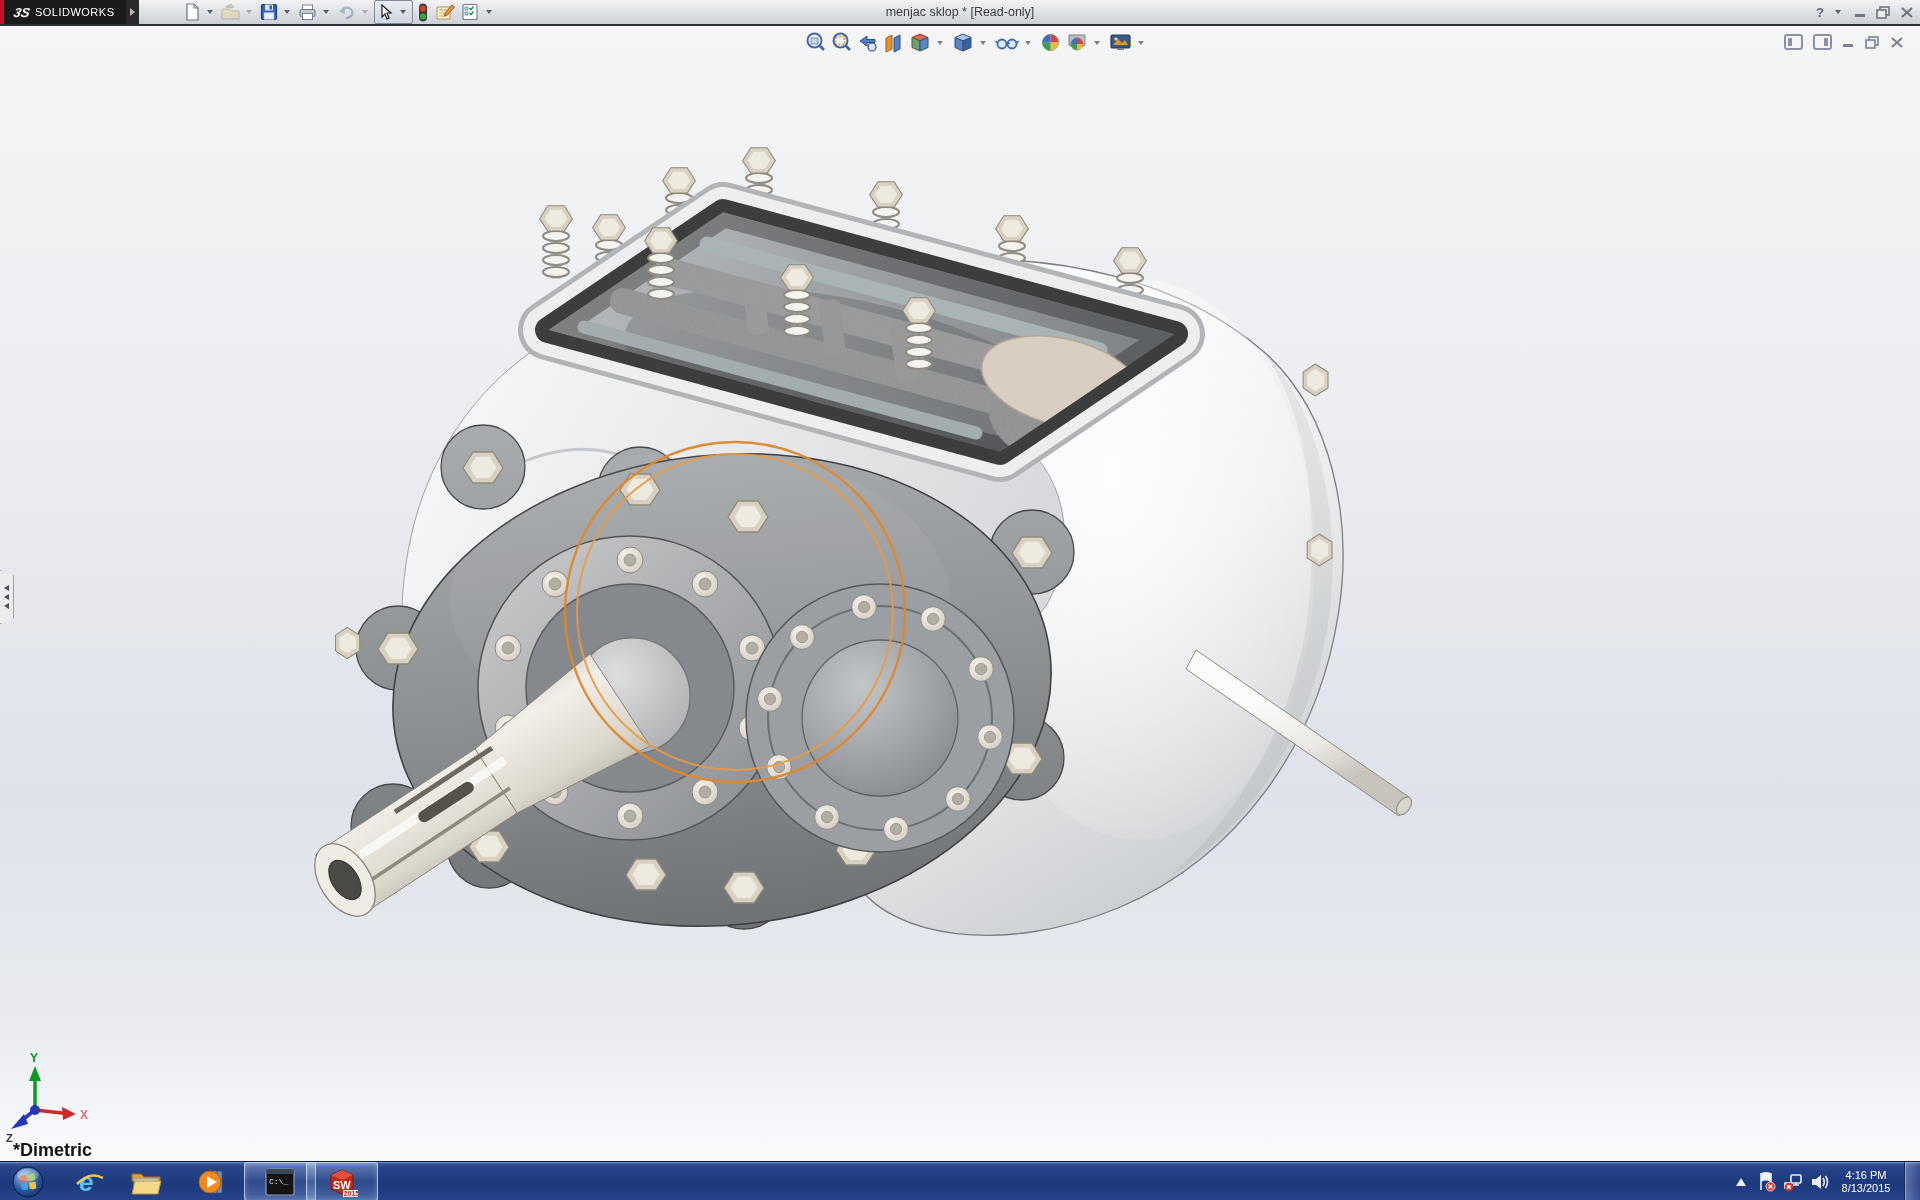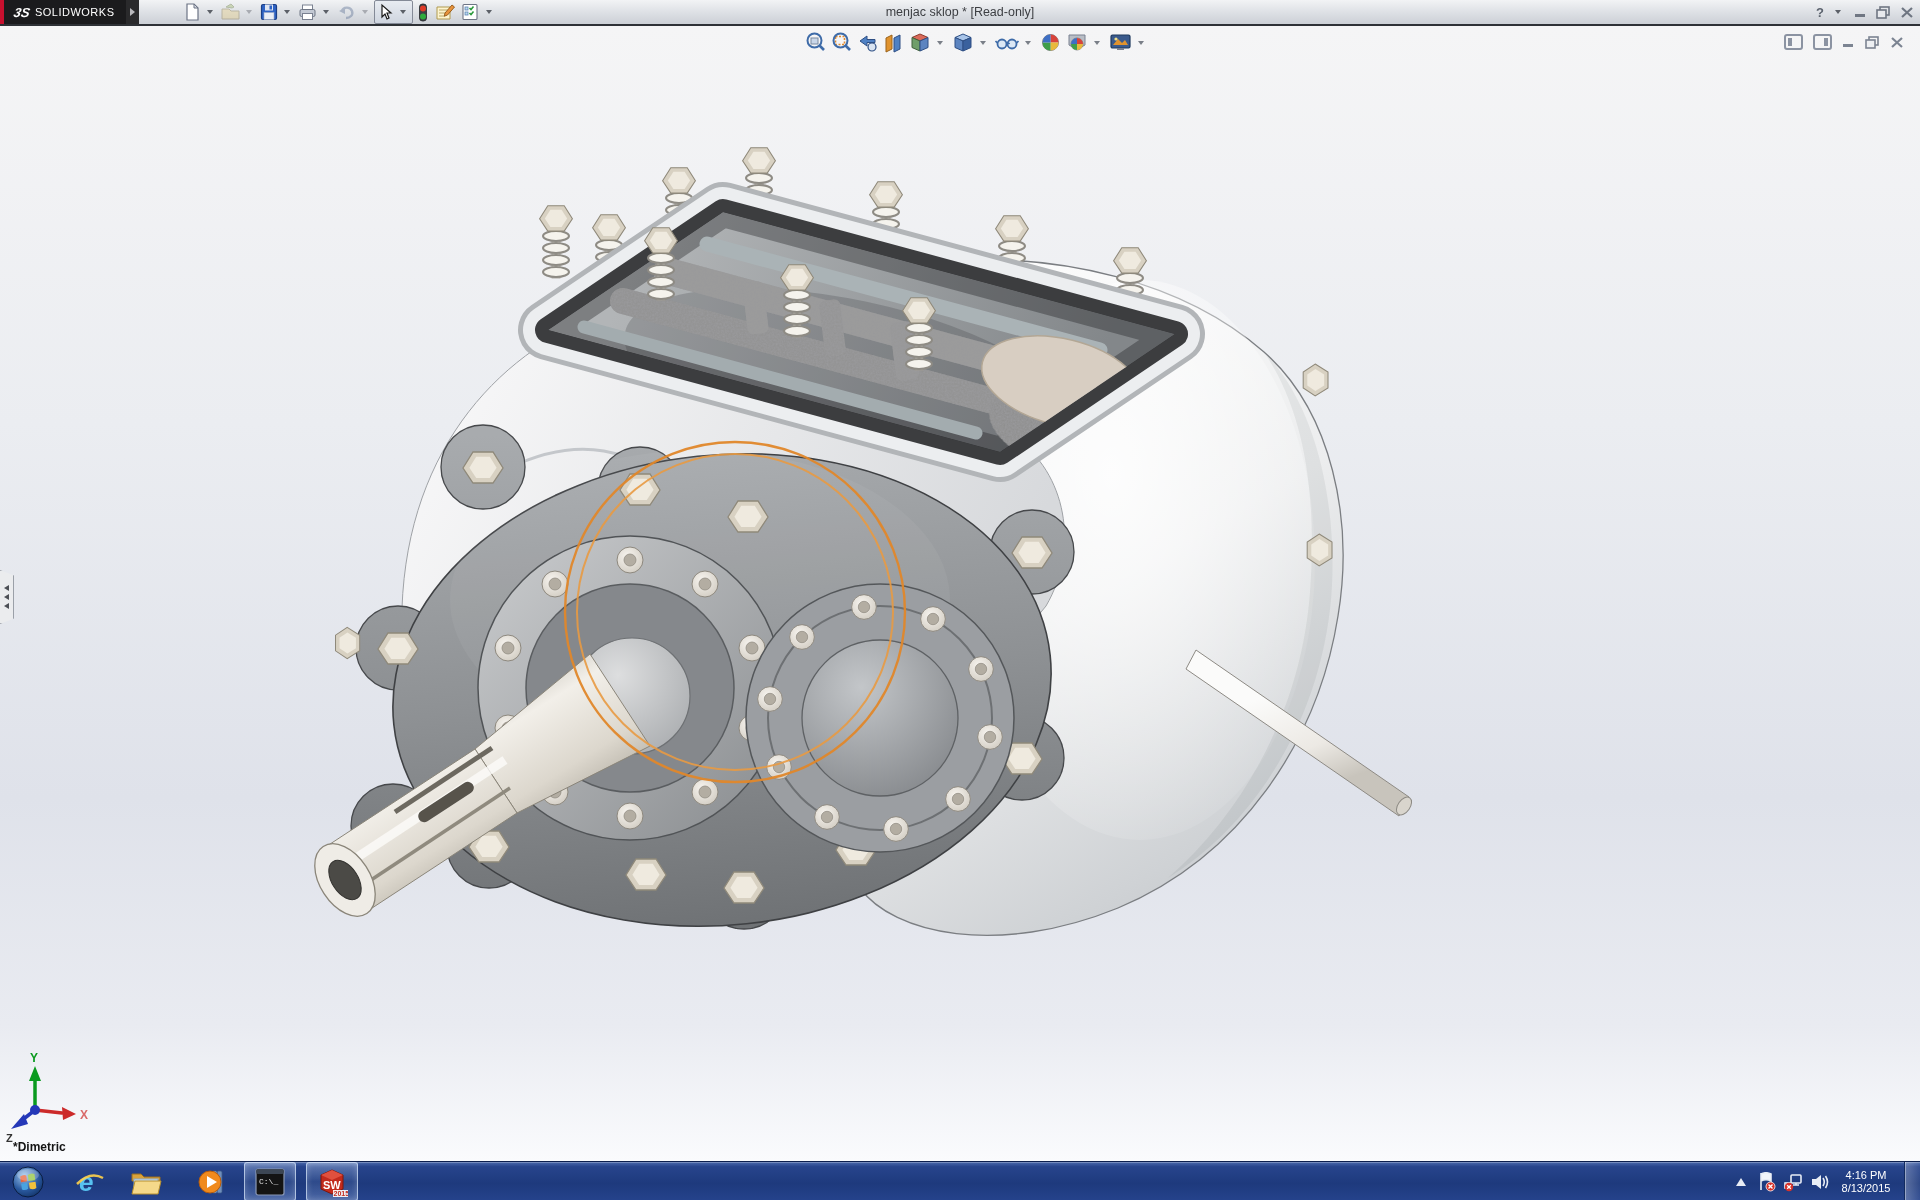--- a/index.html
+++ b/index.html
@@ -39,28 +39,28 @@
   .hbtn{display:flex;align-items:center;padding:1px;}
   .hdd{width:0;height:0;border-top:4px solid #7a7f88;border-left:3.5px solid transparent;
     border-right:3.5px solid transparent;margin:0 5px 0 2px;}
   .panectl{position:absolute;top:8px;right:16px;display:flex;align-items:center;gap:10px;z-index:5;}
   .lefttab{position:absolute;left:0;top:544px;width:13px;height:52px;background:#ebecee;
     border:1px solid #9ba0a8;border-left:none;z-index:5;
     clip-path:polygon(0 0,100% 10%,100% 90%,0 100%);display:flex;flex-direction:column;
     align-items:center;justify-content:center;gap:3px;}
   .lefttab i{width:0;height:0;border-right:5px solid #4c4f55;border-top:3.5px solid transparent;
     border-bottom:3.5px solid transparent;}
-  .dimetric{position:absolute;left:13px;top:1114px;font-size:12px;font-weight:bold;color:#141414;z-index:5;}
+  .dimetric{position:absolute;left:13px;top:1114px;font-size:18px;font-weight:bold;color:#141414;z-index:5;}
 
   
   .taskbar{position:absolute;left:0;top:1161px;width:1920px;height:39px;
     background:linear-gradient(#4a69ac 0%,#27448c 12%,#1e3a7d 55%,#25438c 100%);
     border-top:1px solid #0c1f4e;box-shadow:inset 0 1px 0 rgba(255,255,255,.25);z-index:40;}
   .tk{position:absolute;top:0;height:39px;display:flex;align-items:center;justify-content:center;}
-  .tkbtn{width:52px;border-radius:3px;}
+  .tkbtn{width:72px;border-radius:3px;}
   .tkactive{background:linear-gradient(rgba(190,210,240,.38),rgba(120,150,200,.18) 50%,rgba(160,185,225,.30));
     border:1px solid rgba(215,230,250,.75);box-sizing:border-box;box-shadow:inset 0 0 6px rgba(255,255,255,.25);}
   .clock{color:#fff;font-size:11px;text-align:center;line-height:13px;}
   .showdesk{position:absolute;right:0;top:0;width:15px;height:39px;
     background:linear-gradient(90deg,rgba(255,255,255,.28),rgba(255,255,255,.08));
     border-left:1px solid #122a5e;box-shadow:inset 1px 0 0 rgba(255,255,255,.35);}
 </style>
 </head>
 <body>
 

